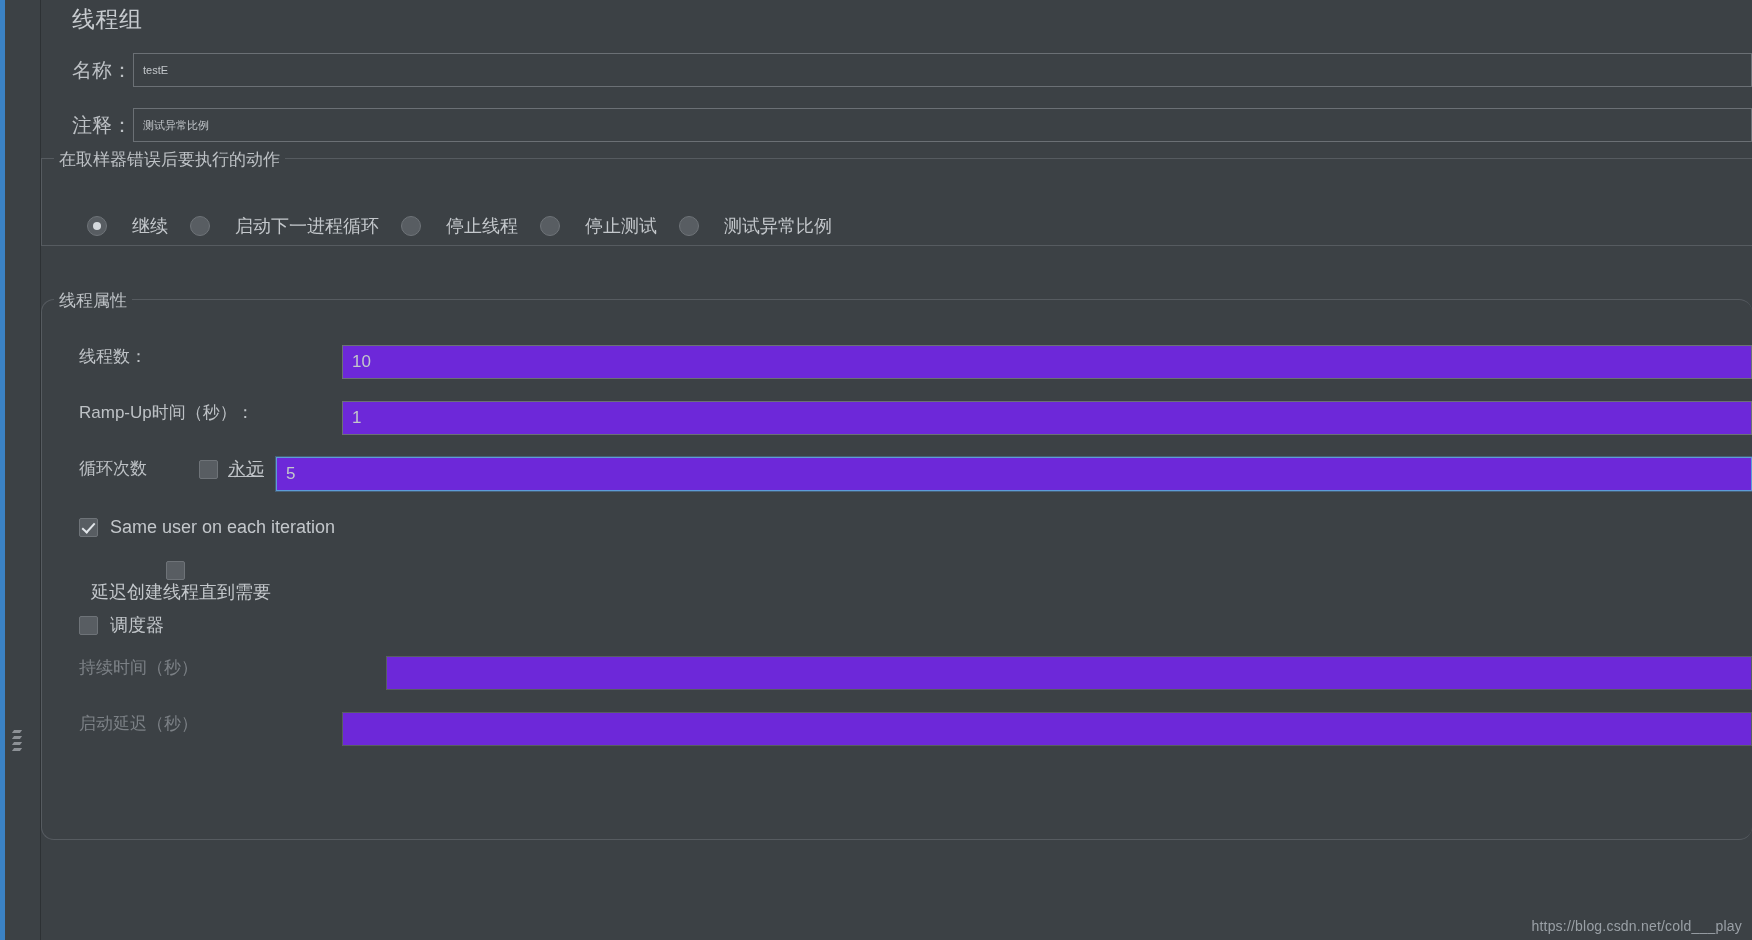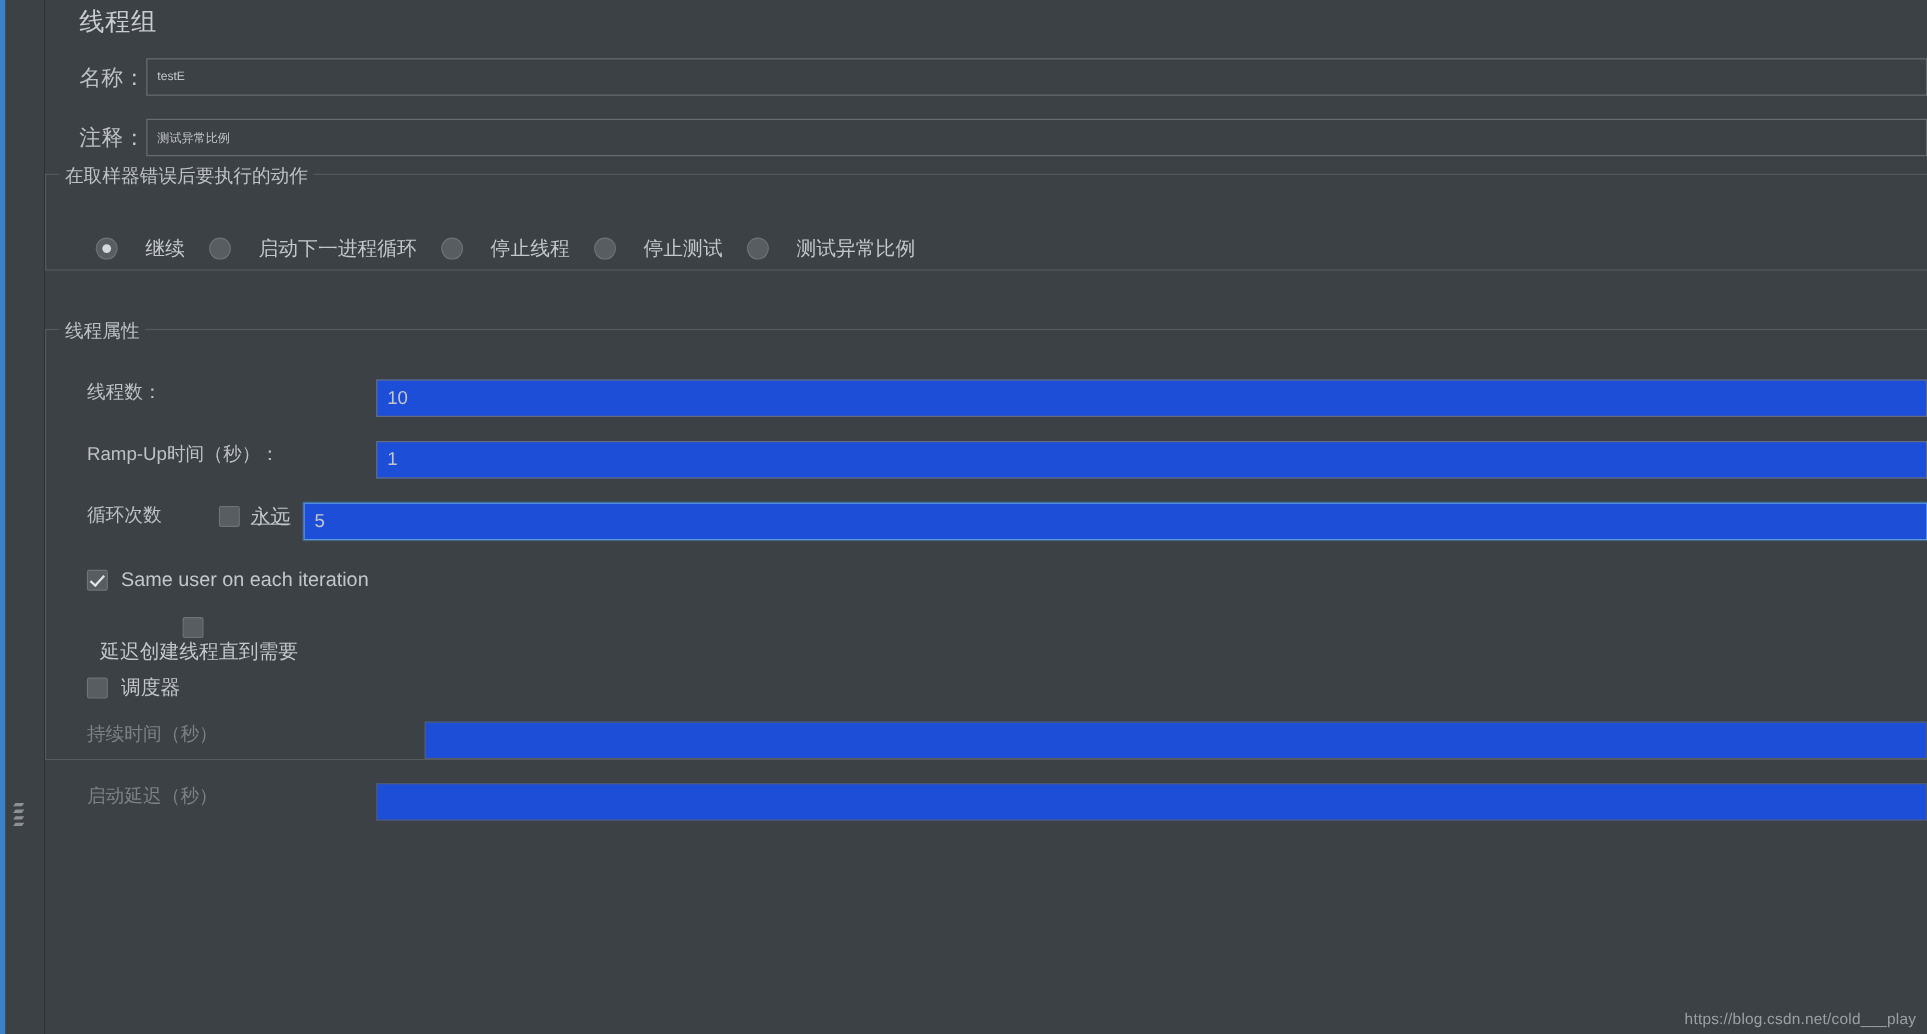--- a/index.html
+++ b/index.html
@@ -184,21 +184,21 @@
     font-size: 17px;
     color: #bdc1c5;
     white-space: nowrap;
   }
   .prop-row .plbl.disabled {
     color: #7c8186;
   }
   .prop-field {
     flex: 1;
     height: 34px;
-    background: #1d4ed8;
+    background: #6d28d9;
     border: 1px solid #6b7075;
     box-sizing: border-box;
     display: flex;
     align-items: center;
     padding-left: 9px;
     font-size: 17px;
     color: #c3c7cb;
   }
   .prop-field.focused {
     border: 1px solid #5d9cd6;
@@ -314,21 +314,21 @@
         <span class="radio"></span>
         <span class="radio-label">停止测试</span>
       </div>
       <div class="radio-item">
         <span class="radio"></span>
         <span class="radio-label">测试异常比例</span>
       </div>
     </div>
   </div>
 
-  <div class="groupbox" style="left:0px; top:299px; right:0; height:392px;">
+  <div class="groupbox" style="left:0px; top:299px; right:0; height:541px;border-radius:13px;">
     <div class="gb-title">线程属性</div>
 
     <div class="prop-row" style="top:45px;">
       <div class="plbl">线程数：</div>
       <div class="prop-field">10</div>
     </div>
 
     <div class="prop-row" style="top:101px;">
       <div class="plbl">Ramp-Up时间（秒）：</div>
       <div class="prop-field">1</div>

